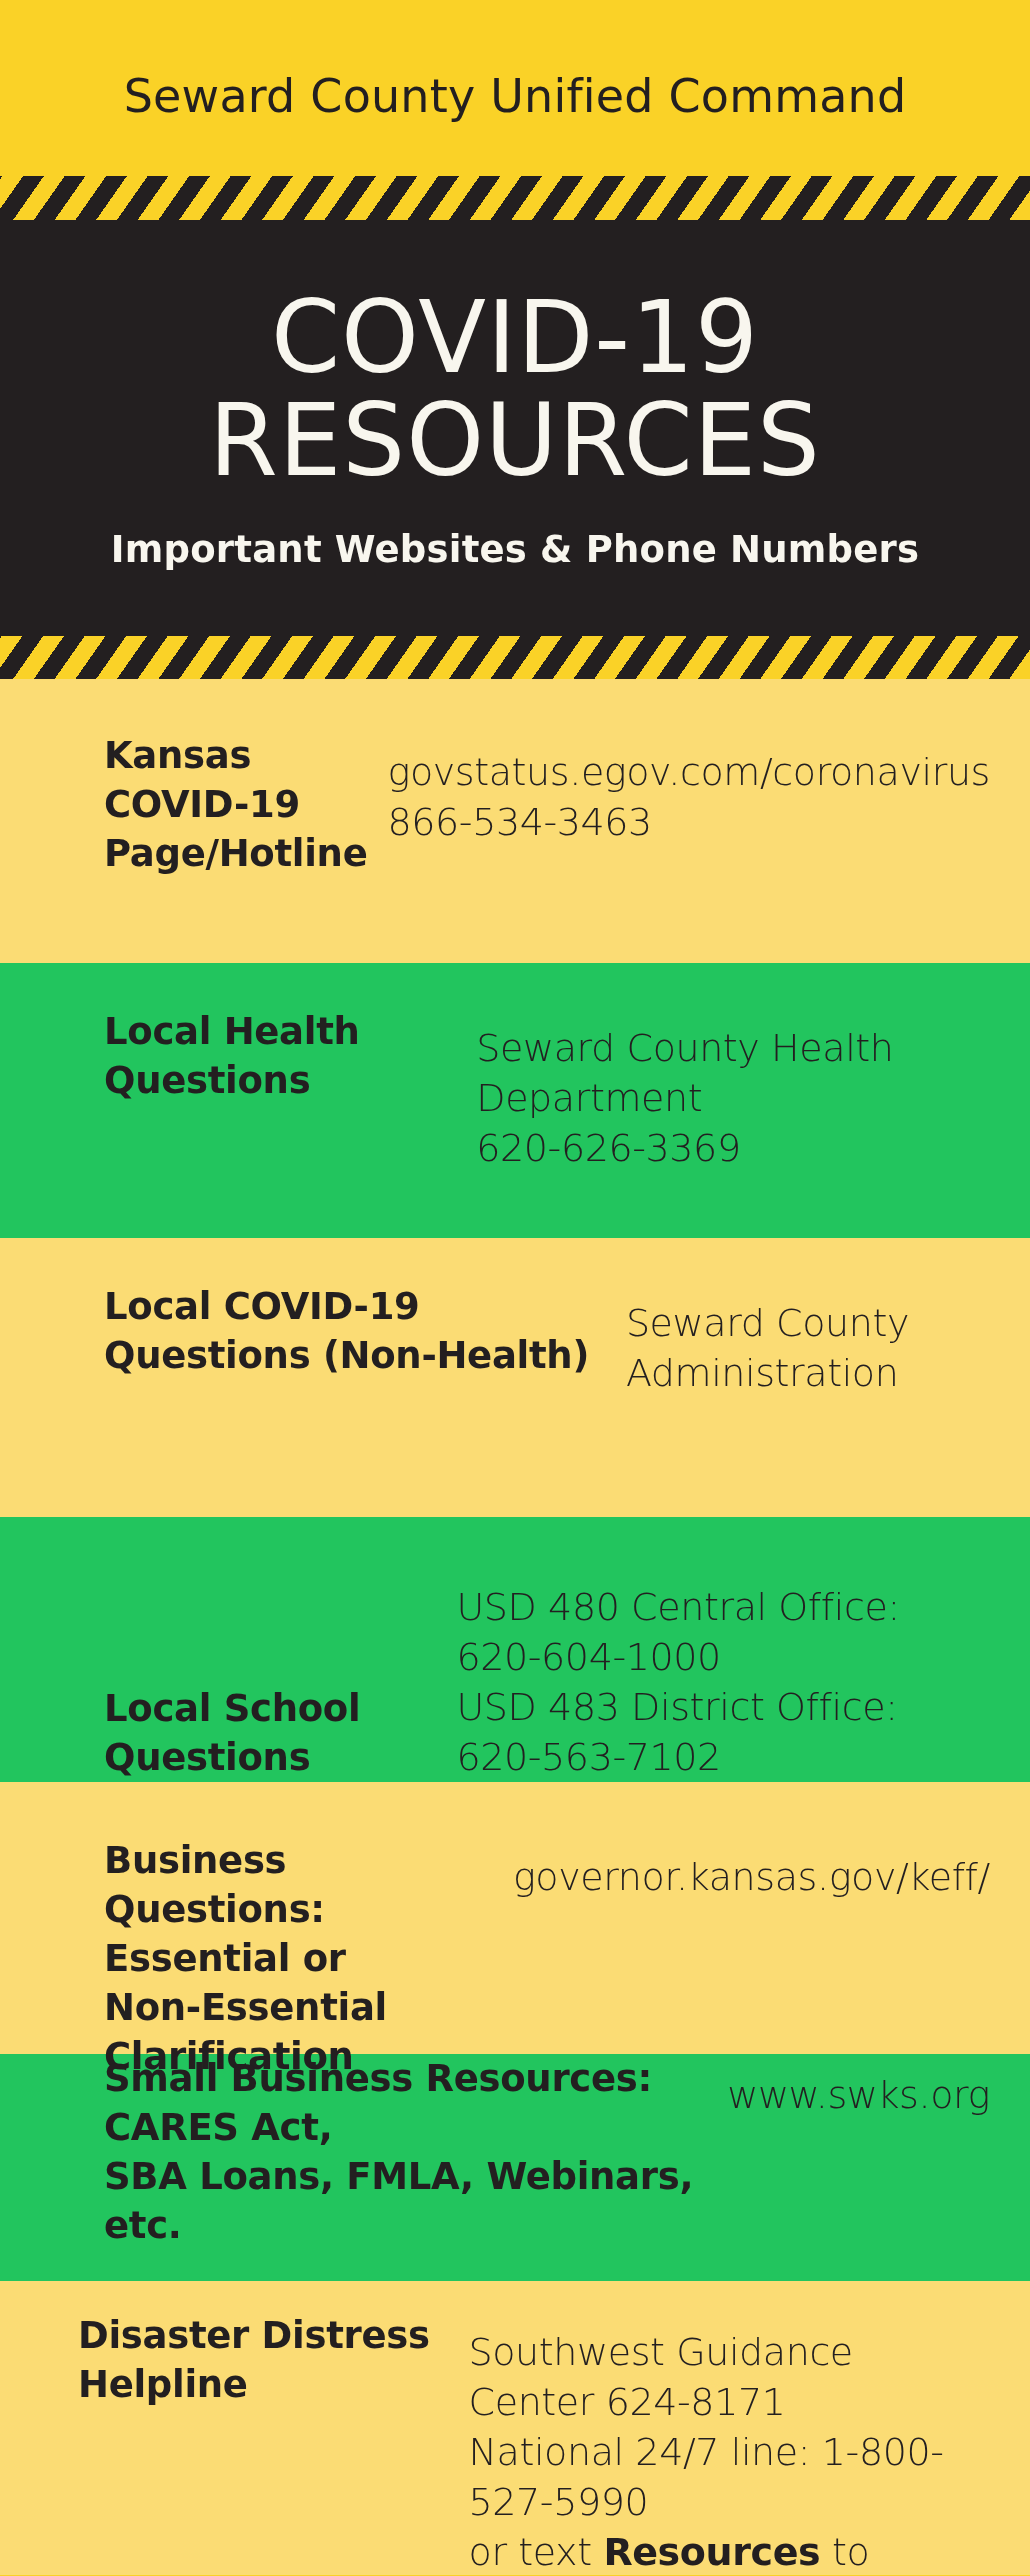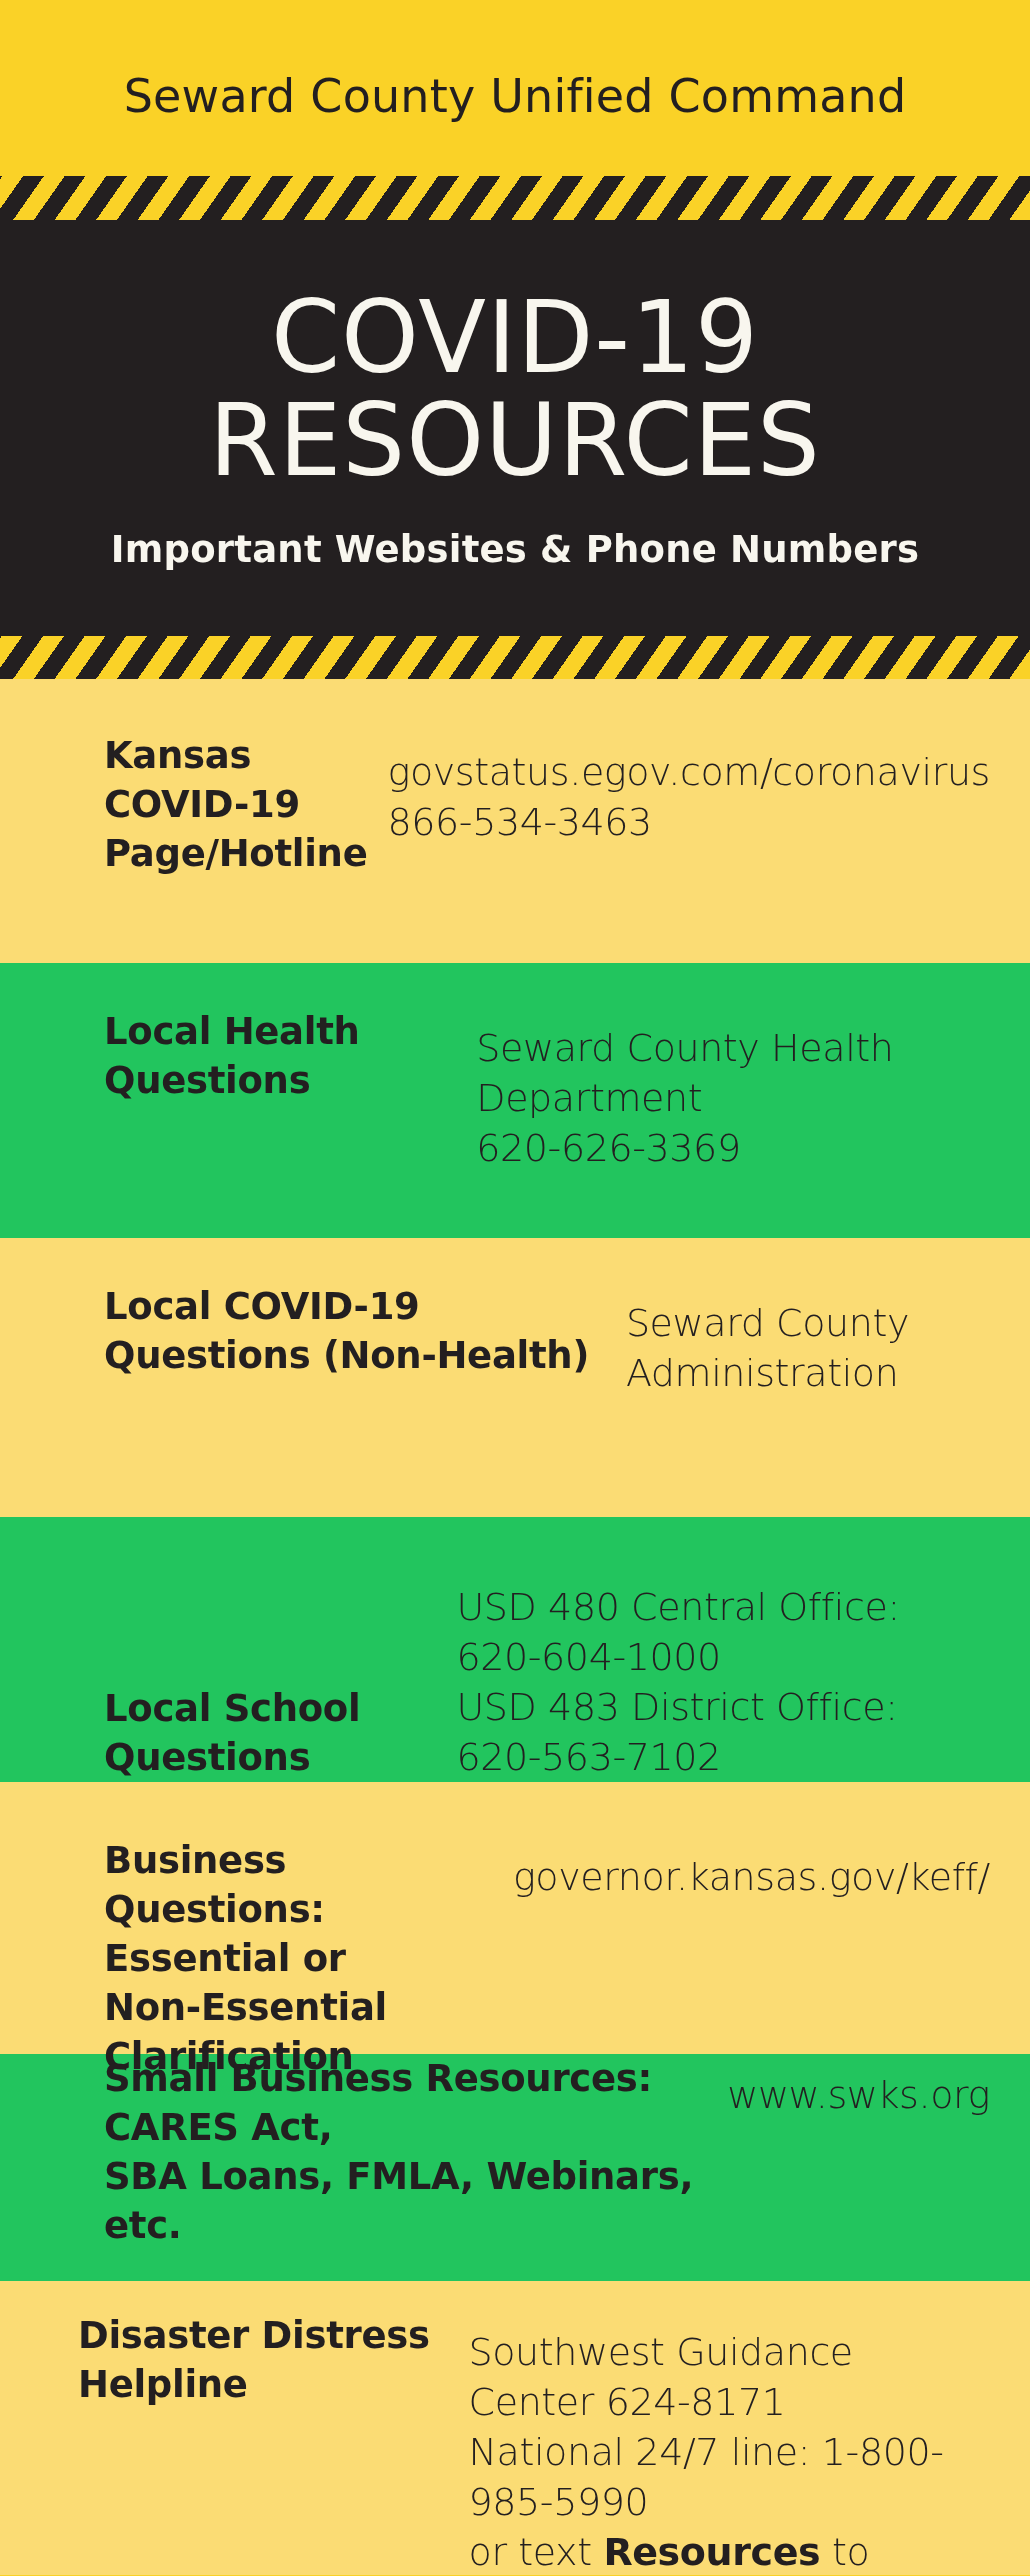--- a/index.html
+++ b/index.html
@@ -139,19 +139,19 @@
   </div>
   <div class="section-lines">
     <div class="section-line">www.swks.org</div>
   </div>
 </section>
 
 <section id="sec-7" class="resource-section light">
   <div class="section-heading">Disaster Distress Helpline</div>
   <div class="section-lines">
     <div class="section-line">Southwest Guidance Center 624-8171</div>
-    <div class="section-line">National 24/7 line: 1-800-985-5990</div>
+    <div class="section-line">National 24/7 line: 1-800-527-5990</div>
     <div class="section-line">
       <span>or text </span><b>Resources</b><span> to </span><b>66746</b>
     </div>
   </div>
 </section>
 
 
 </body></html>

